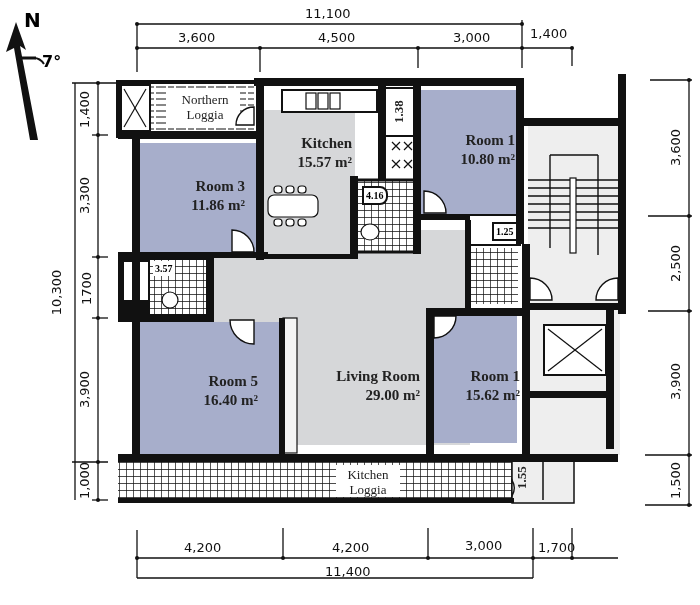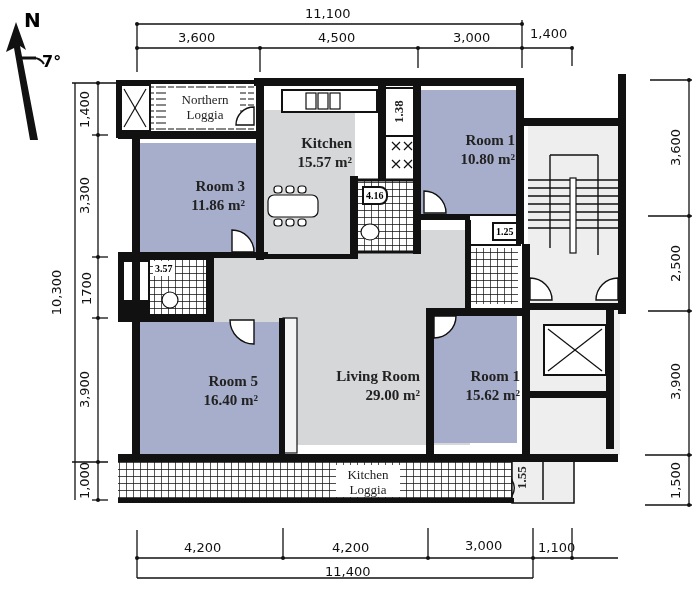--- a/index.html
+++ b/index.html
@@ -89,21 +89,21 @@
 
 <span class="abs dim" style="left:305px;top:6px;">11,100</span>
 <span class="abs dim" style="left:178px;top:30px;">3,600</span>
 <span class="abs dim" style="left:318px;top:30px;">4,500</span>
 <span class="abs dim" style="left:453px;top:30px;">3,000</span>
 <span class="abs dim" style="left:530px;top:26px;">1,400</span>
 
 <span class="abs dim" style="left:184px;top:540px;">4,200</span>
 <span class="abs dim" style="left:332px;top:540px;">4,200</span>
 <span class="abs dim" style="left:465px;top:538px;">3,000</span>
-<span class="abs dim" style="left:538px;top:540px;">1,100</span>
+<span class="abs dim" style="left:538px;top:540px;">1,700</span>
 <span class="abs dim" style="left:325px;top:564px;">11,400</span>
 
 <span class="abs dim vert" style="left:34px;top:285px;">10,300</span>
 <span class="abs dim vert" style="left:66px;top:102px;">1,400</span>
 <span class="abs dim vert" style="left:66px;top:188px;">3,300</span>
 <span class="abs dim vert" style="left:70px;top:281px;">1700</span>
 <span class="abs dim vert" style="left:66px;top:382px;">3,900</span>
 <span class="abs dim vert" style="left:66px;top:473px;">1,000</span>
 
 <span class="abs dim vert" style="left:657px;top:140px;">3,600</span>

